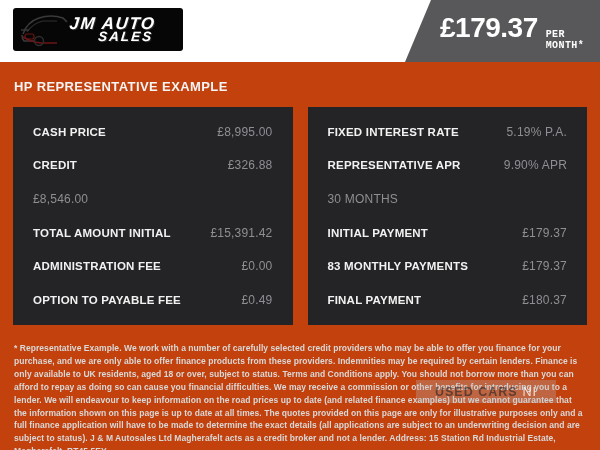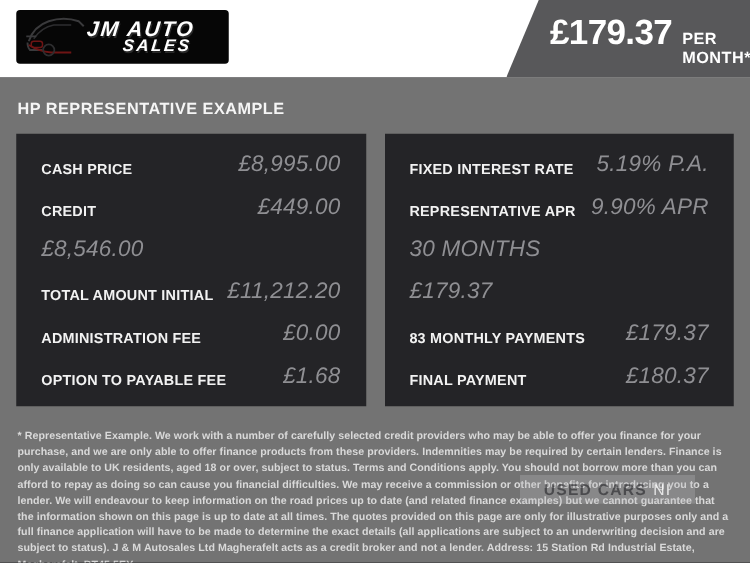--- a/index.html
+++ b/index.html
@@ -27,35 +27,35 @@
     text-shadow:1px 1px 0 #2a2a2a;}
   .price-flag{
     position:absolute;right:0;top:0;height:62px;width:195px;
     background:#58585a;
     clip-path:polygon(26px 0,100% 0,100% 100%,0 100%);
     display:flex;align-items:center;
     padding-left:35px;box-sizing:border-box;
   }
   .price-row{display:flex;align-items:baseline;}
   .price-amount{color:#ffffff;font-weight:bold;font-size:28px;letter-spacing:-0.5px;}
-  .price-period{color:#ffffff;font-weight:bold;font-size:13px;margin-left:8px;letter-spacing:0.4px;}
+  .price-period{color:#ffffff;font-weight:bold;font-size:10px;margin-left:8px;letter-spacing:0.4px;font-family:Liberation Mono, monospace;}
   
-  .content{position:relative;height:388px;background:#737373;}
+  .content{position:relative;height:388px;background:#c2410c;}
   .page-title{
     padding:17px 0 0 14px;color:#f5f5f5;font-weight:bold;font-size:13px;
     letter-spacing:0.4px;
   }
   .panels{display:flex;gap:15px;margin:13px 13px 0 13px;}
   .panel{
     flex:1;background:#242427;height:218px;box-sizing:border-box;
     padding:8px 20px;display:flex;flex-direction:column;justify-content:space-around;
   }
-  .finance-row{display:flex;justify-content:space-between;align-items:flex-end;}
+  .finance-row{display:flex;justify-content:space-between;align-items:center;}
   .finance-label{color:#f2f2f2;font-weight:bold;font-size:11.5px;letter-spacing:0.2px;}
-  .finance-value{color:#8f8f93;font-size:18px;letter-spacing:0.2px;font-style:italic;}
+  .finance-value{color:#8f8f93;font-size:12px;letter-spacing:0.2px;}
   
   .disclaimer{
     margin:17px 14px 0 14px;color:#d9d9d9;font-size:8.5px;line-height:1.52;
     font-weight:bold;letter-spacing:0.05px;
   }
   
   .watermark{
     position:absolute;right:44px;top:318px;width:140px;height:23px;
     background:rgba(185,185,188,0.30);
     display:flex;align-items:center;justify-content:center;gap:5px;
@@ -96,52 +96,53 @@
   <div class="page-title">HP REPRESENTATIVE EXAMPLE</div>
 
   <div class="panels">
     <div class="panel">
       <div class="finance-row">
         <span class="finance-label">CASH PRICE</span>
         <span class="finance-value">£8,995.00</span>
       </div>
       <div class="finance-row">
         <span class="finance-label">CREDIT</span>
-        <span class="finance-value">£449.00</span>
+        <span class="finance-value">£326.88</span>
       </div>
       <div class="finance-row">
         <span class="finance-value">£8,546.00</span>
       </div>
       <div class="finance-row">
         <span class="finance-label">TOTAL AMOUNT INITIAL</span>
-        <span class="finance-value">£11,212.20</span>
+        <span class="finance-value">£15,391.42</span>
       </div>
       <div class="finance-row">
         <span class="finance-label">ADMINISTRATION FEE</span>
         <span class="finance-value">£0.00</span>
       </div>
       <div class="finance-row">
         <span class="finance-label">OPTION TO PAYABLE FEE</span>
-        <span class="finance-value">£1.68</span>
+        <span class="finance-value">£0.49</span>
       </div>
     </div>
 
     <div class="panel">
       <div class="finance-row">
         <span class="finance-label">FIXED INTEREST RATE</span>
         <span class="finance-value">5.19% P.A.</span>
       </div>
       <div class="finance-row">
         <span class="finance-label">REPRESENTATIVE APR</span>
         <span class="finance-value">9.90% APR</span>
       </div>
       <div class="finance-row">
         <span class="finance-value">30 MONTHS</span>
       </div>
       <div class="finance-row">
+        <span class="finance-label">INITIAL PAYMENT</span>
         <span class="finance-value">£179.37</span>
       </div>
       <div class="finance-row">
         <span class="finance-label">83 MONTHLY PAYMENTS</span>
         <span class="finance-value">£179.37</span>
       </div>
       <div class="finance-row">
         <span class="finance-label">FINAL PAYMENT</span>
         <span class="finance-value">£180.37</span>
       </div>

